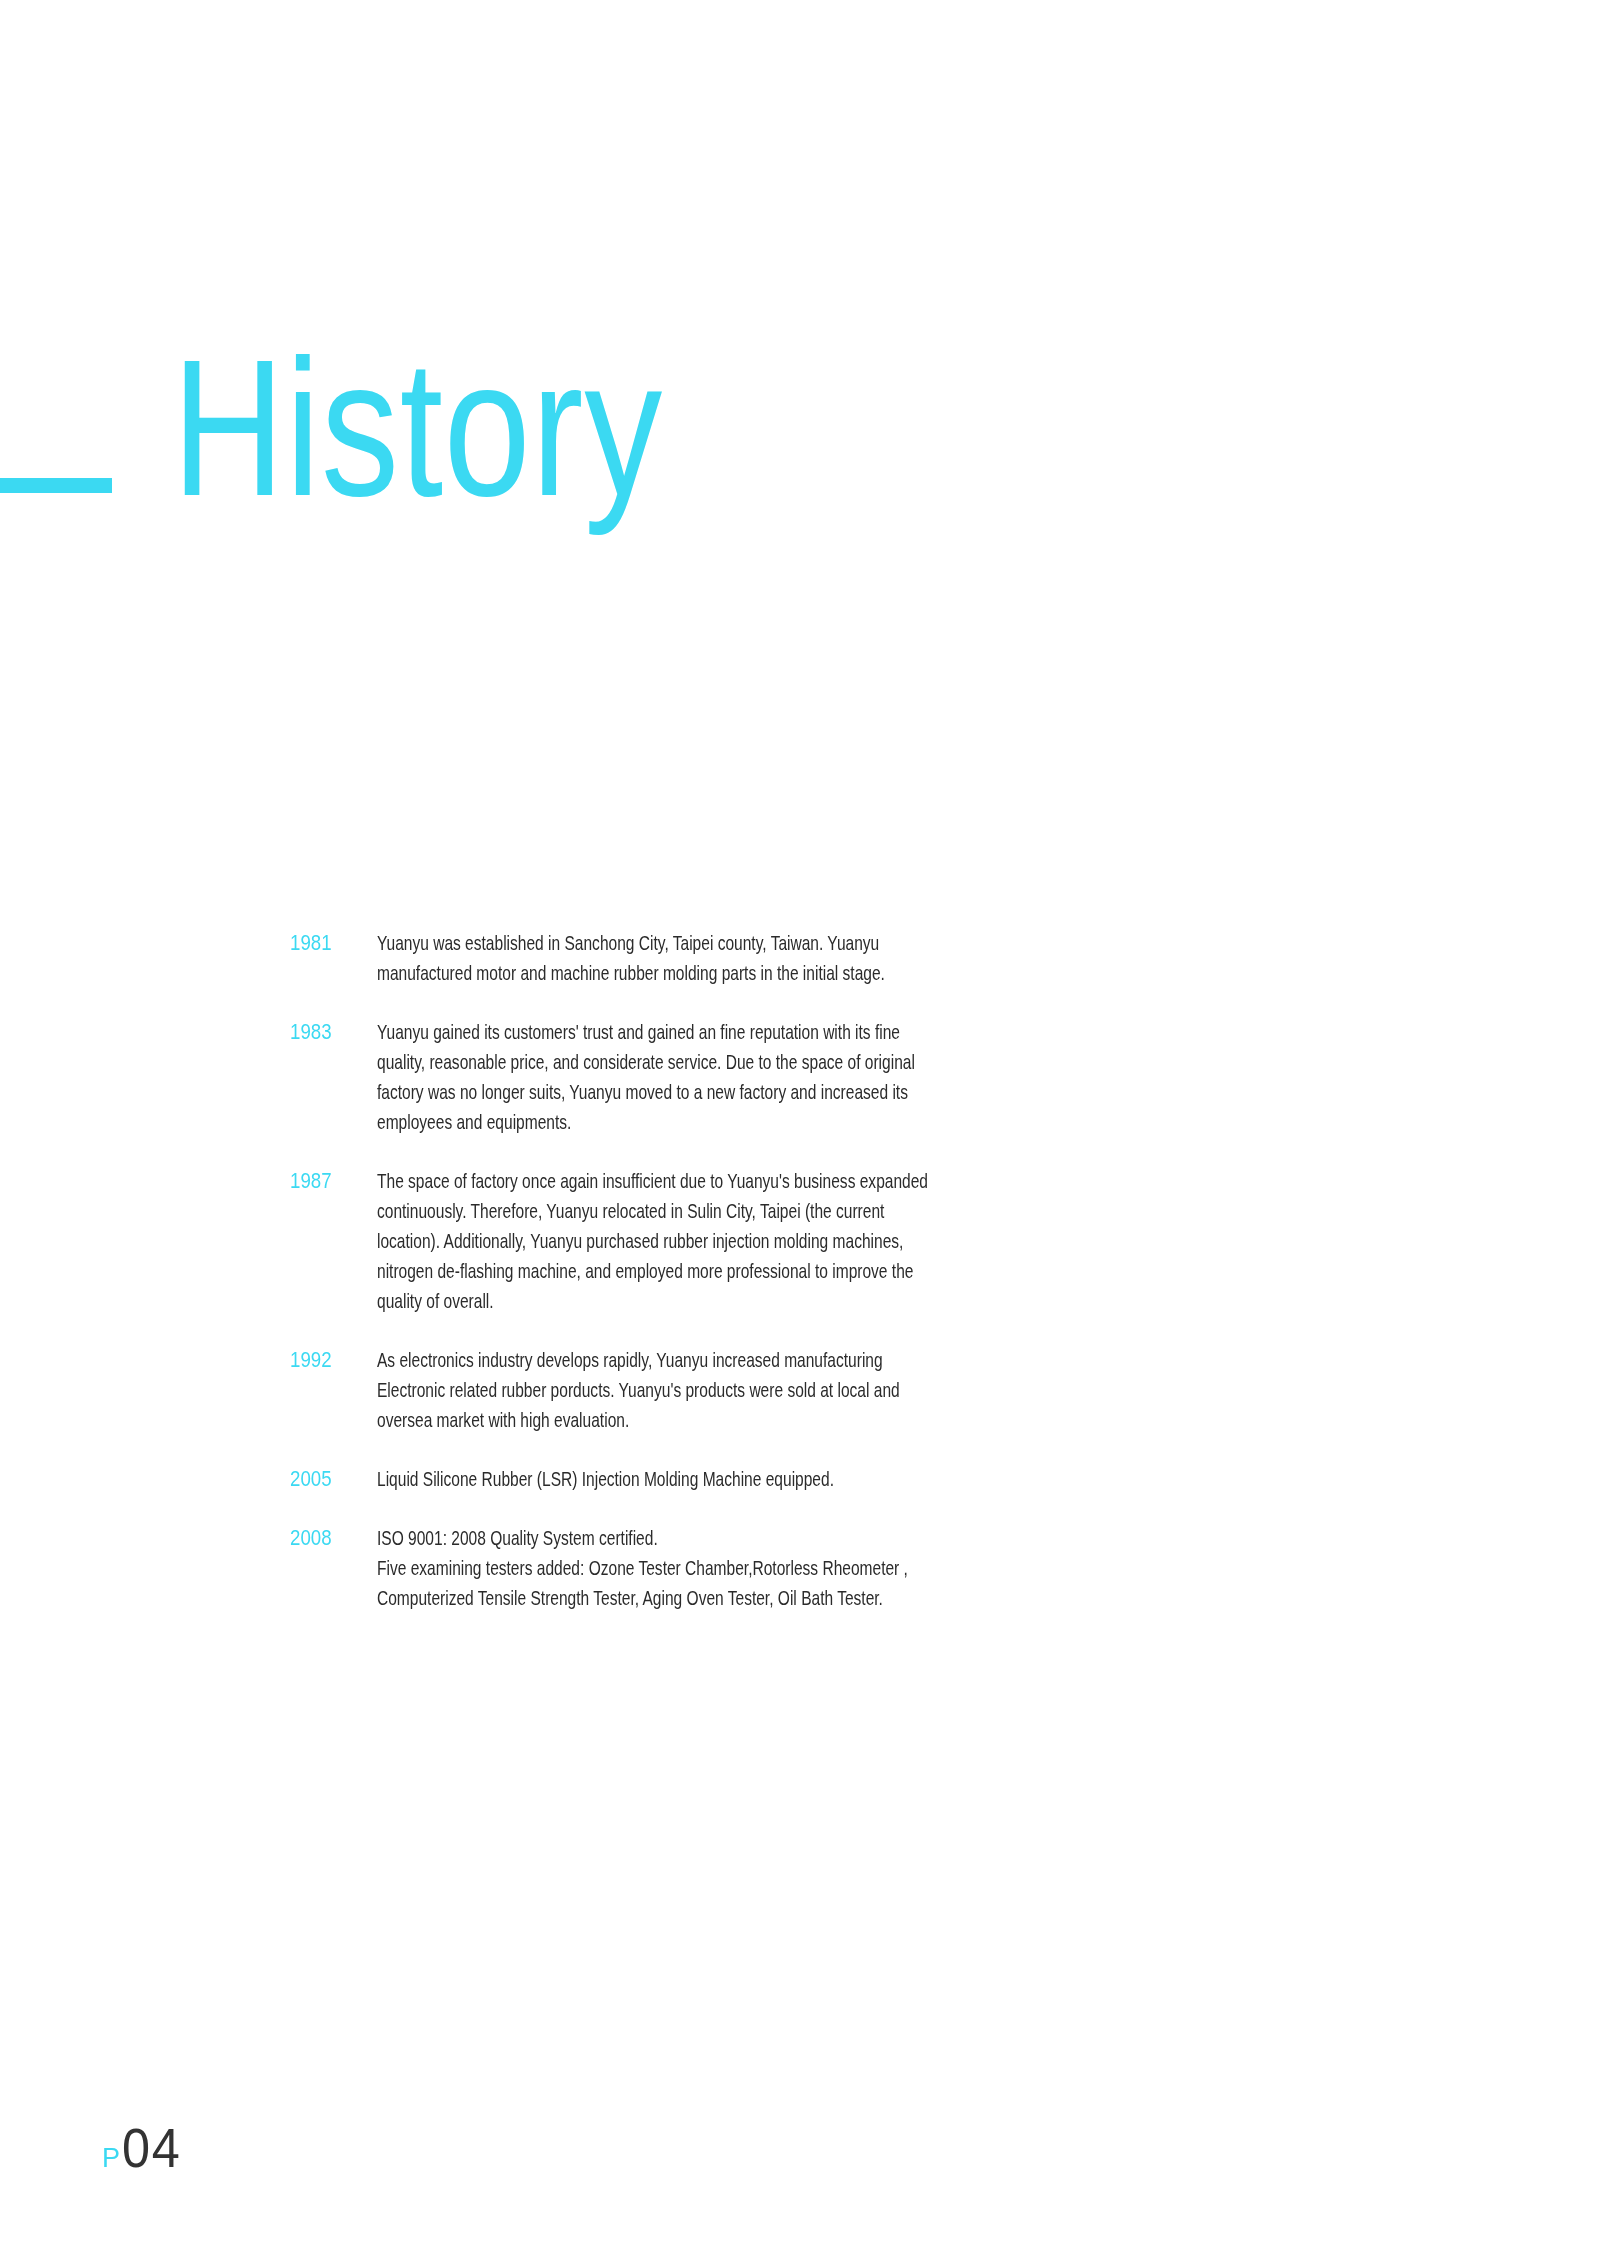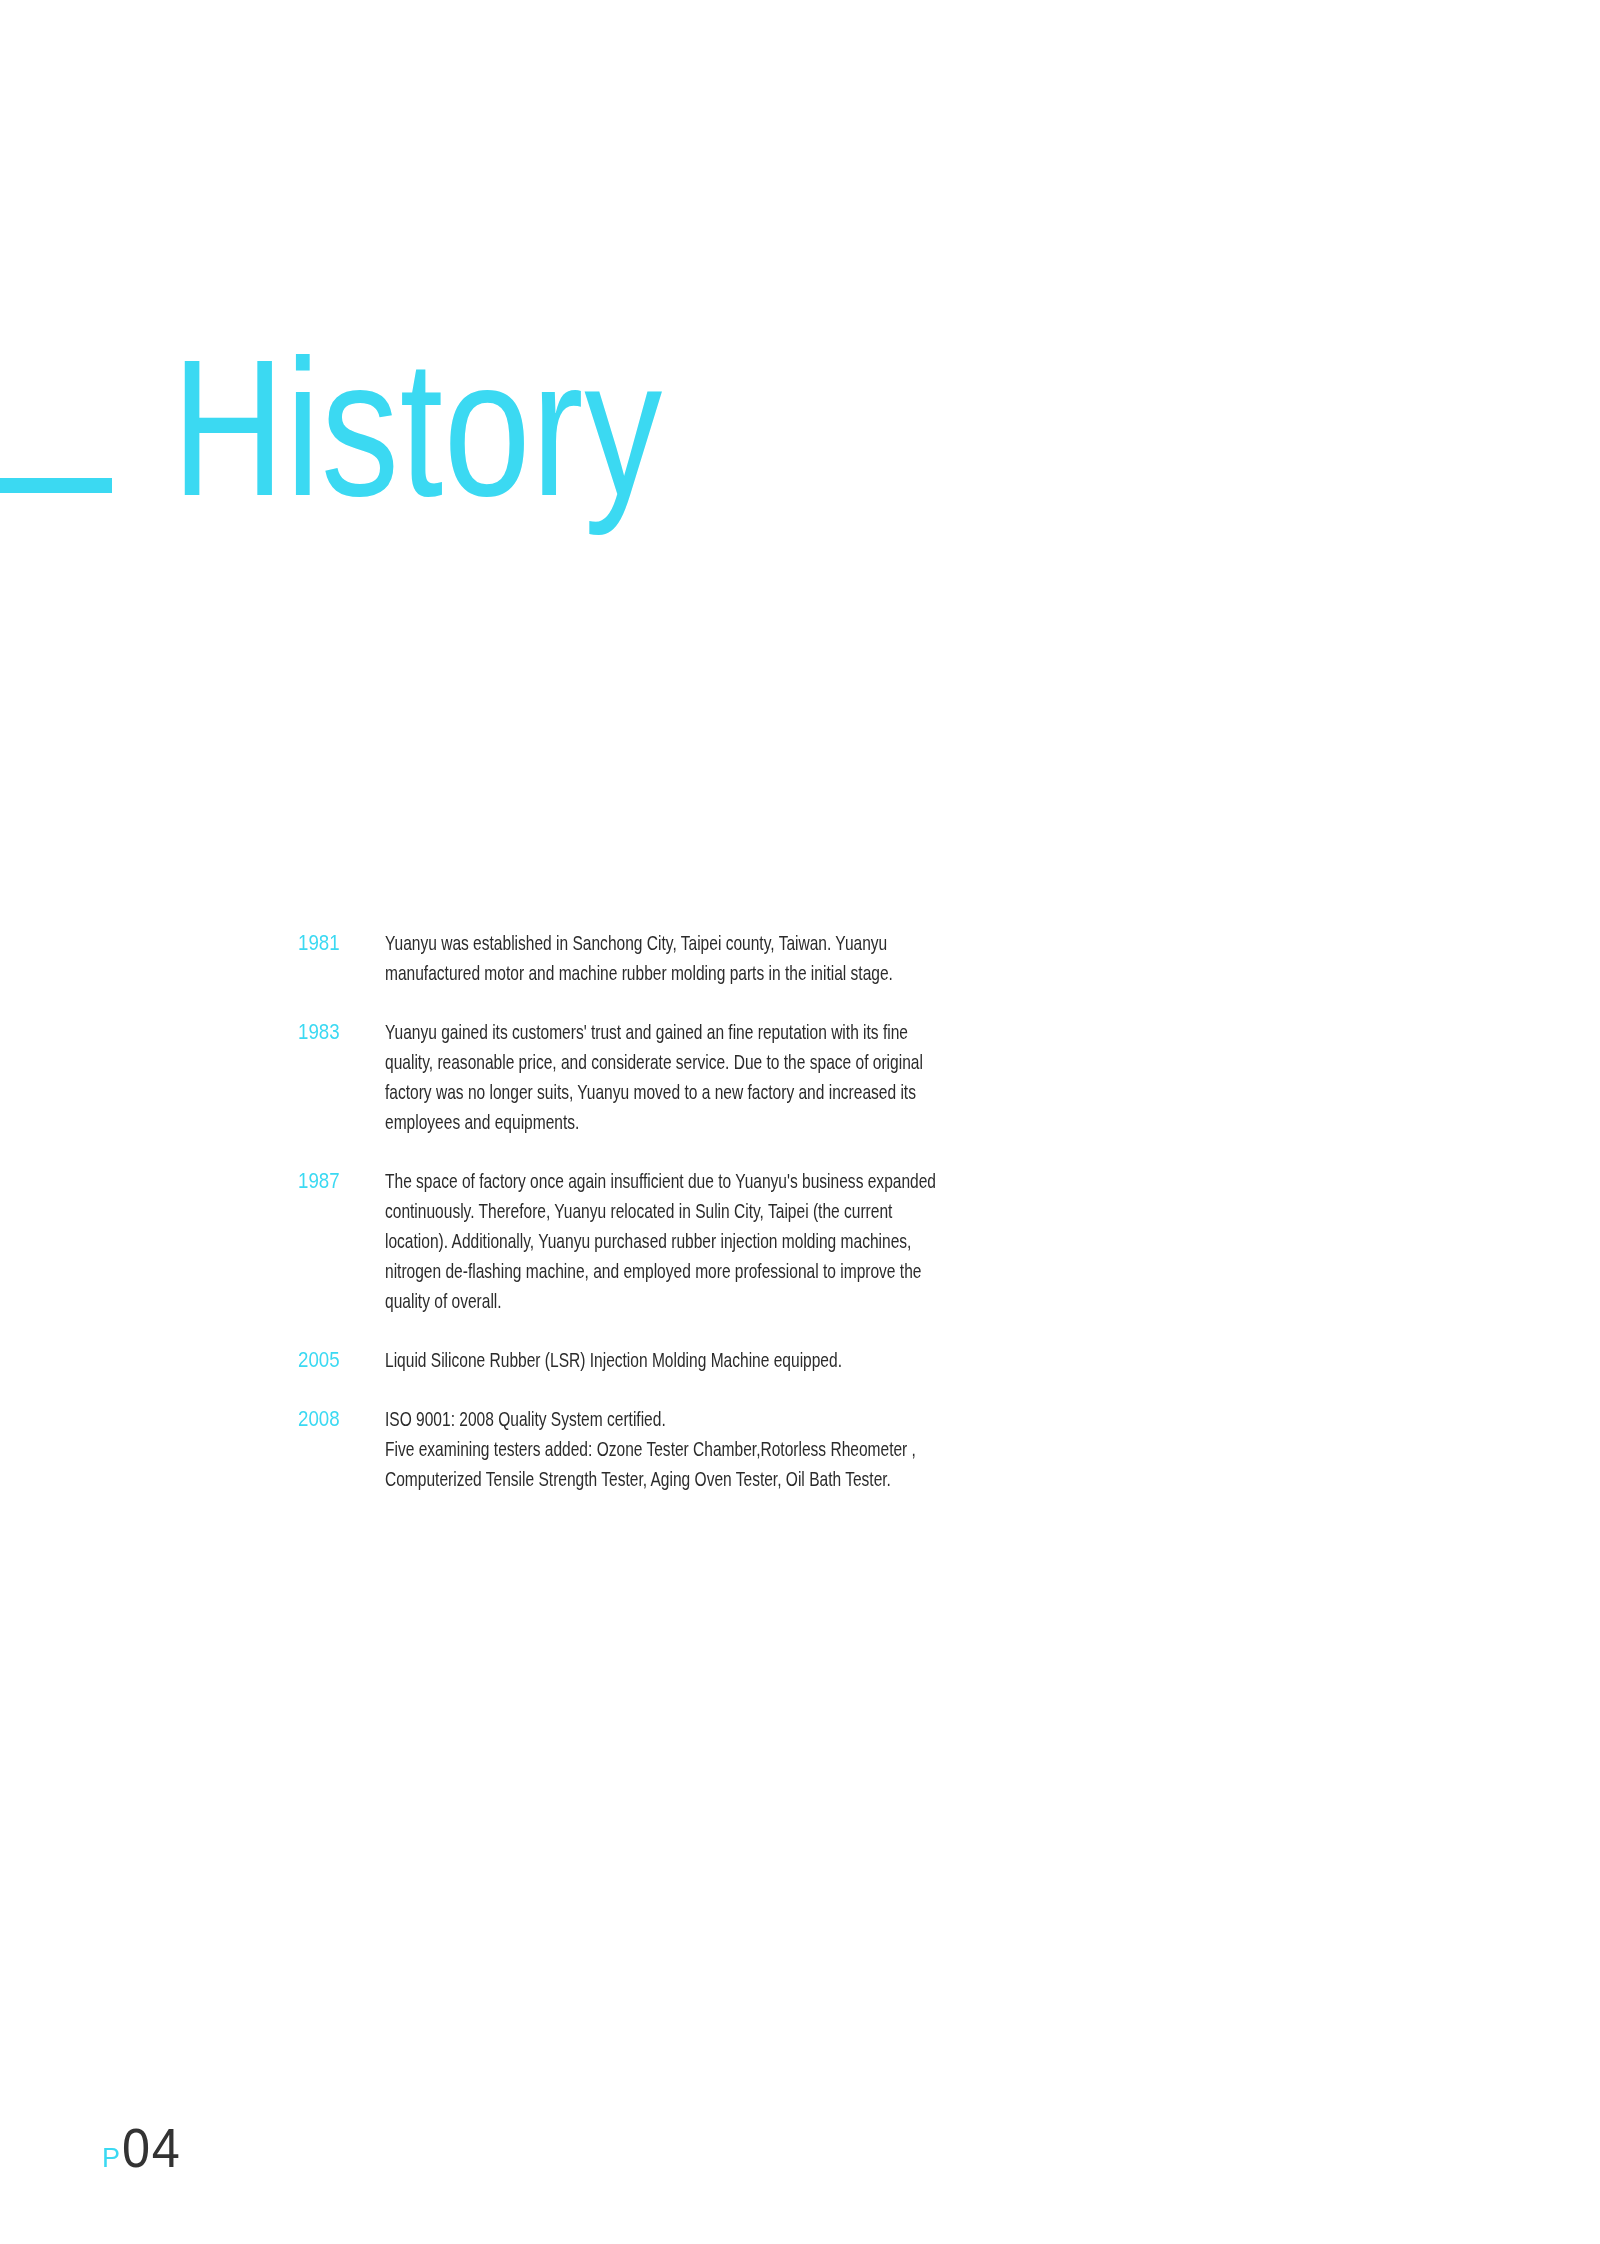--- a/index.html
+++ b/index.html
@@ -25,21 +25,21 @@
     font-weight: 200;
     line-height: 1;
     letter-spacing: 1px;
     color: var(--accent, #3bd9f2);
     transform: scaleX(0.80);
     transform-origin: left top;
     white-space: nowrap;
   }
   .timeline {
     position: absolute;
-    left: 298px; top: 928px;
+    left: 290px; top: 928px;
     width: 920px;
   }
   .entry { display: flex; margin-bottom: 29px; }
   .year {
     flex: 0 0 87px;
     width: 87px;
     color: var(--accent, #3bd9f2);
     font-size: 22px;
     line-height: 30px;
     transform: scaleX(0.85);
@@ -98,20 +98,26 @@
       </div>
       <div class="entry">
         <div class="year">1987</div>
         <div class="entry-text">The space of factory once again insufficient due to Yuanyu's business expanded
 continuously. Therefore, Yuanyu relocated in Sulin City, Taipei (the current
 location). Additionally, Yuanyu purchased rubber injection molding machines,
 nitrogen de-flashing machine, and employed more professional to improve the
 quality of overall.</div>
       </div>
       <div class="entry">
+        <div class="year">1992</div>
+        <div class="entry-text">As electronics industry develops rapidly, Yuanyu increased manufacturing
+Electronic related rubber porducts. Yuanyu's products were sold at local and
+oversea market with high evaluation.</div>
+      </div>
+      <div class="entry">
         <div class="year">2005</div>
         <div class="entry-text">Liquid Silicone Rubber (LSR) Injection Molding Machine equipped.</div>
       </div>
       <div class="entry">
         <div class="year">2008</div>
         <div class="entry-text">ISO 9001: 2008 Quality System certified.
 Five examining testers added: Ozone Tester Chamber,Rotorless Rheometer ,
 Computerized Tensile Strength Tester, Aging Oven Tester, Oil Bath Tester.</div>
       </div>
     </div>

